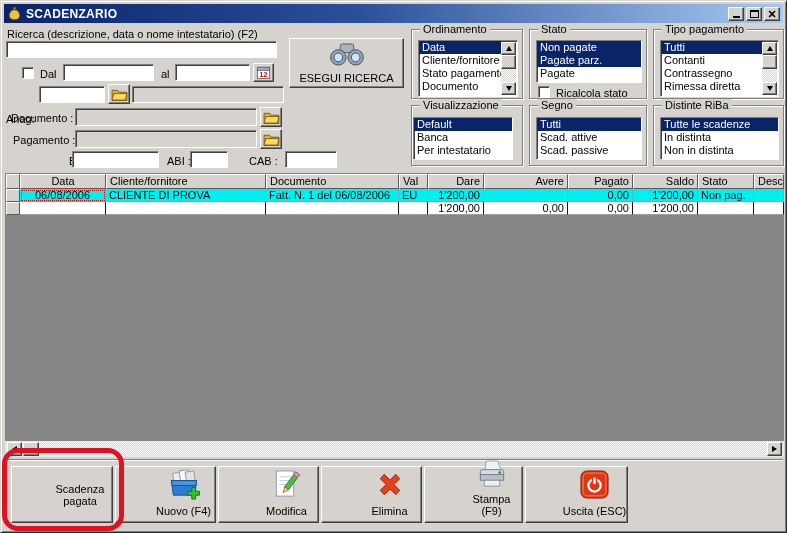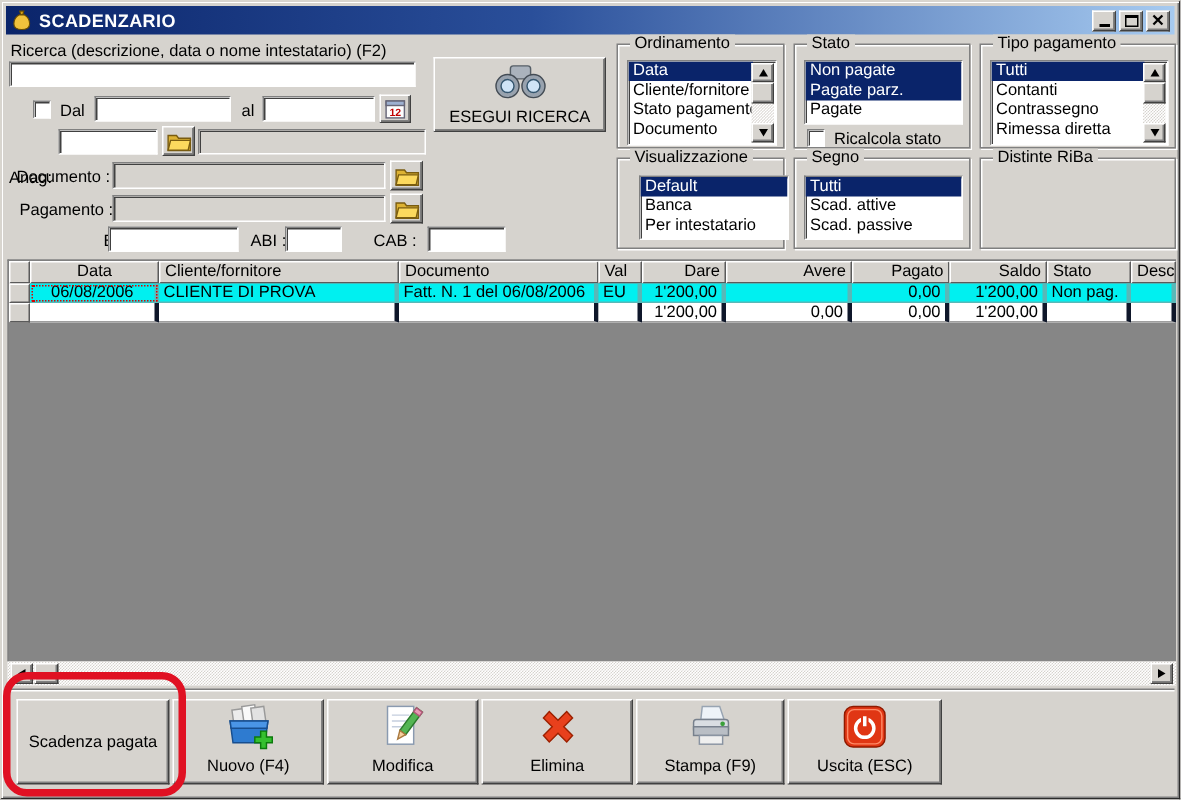--- a/index.html
+++ b/index.html
@@ -65,37 +65,37 @@
 
   
   .grid{ position:absolute; left:4px; top:172px; width:779px; height:268px; background:#868686;
     border-top:1px solid #808080; border-left:1px solid #808080; overflow:hidden; }
   .grow{ display:flex; width:100%; }
   .hrow{ height:15px; }
   .drow{ height:13px; }
   .hcell{ background:#d6d3ce; border:1px solid; border-color:#fff #5a5a5a #5a5a5a #fff;
     padding:0 3px; line-height:12px; overflow:hidden; white-space:nowrap; flex:none; }
   .dcell{ padding:0 3px; line-height:12px; overflow:hidden; white-space:nowrap; flex:none;
-    border-right:3px solid #0f172a; border-bottom:1px solid #9e9e9e; }
+    border-right:1px solid #0f172a; border-bottom:1px solid #9e9e9e; }
   .selcell{ background:#d6d3ce; border:1px solid; border-color:#fff #5a5a5a #5a5a5a #fff; flex:none; }
   .rowhl .dcell{ background:#00f0f0; border-right-color:#59b8b8; border-bottom-color:#59b8b8; }
   .rowwhite .dcell{ background:#fff; }
   .c0{width:86px; text-align:center;} .c1{width:160px;} .c2{width:133px;} .c3{width:29px;}
   .c4{width:56px;} .c5{width:84px;} .c6{width:65px;} .c7{width:65px;} .c8{width:56px;} .c9{flex:1 1 auto;}
   .csel{width:14px;}
   .num{ text-align:right; }
   .focuscell{ outline:1px dotted #e00000; outline-offset:-2px; }
 
   .hscroll{ position:absolute; left:4px; top:440px; width:779px; height:16px; }
 
   
   .panelline{ position:absolute; left:3px; right:3px; top:458px; height:2px;
     border-top:1px solid #808080; border-bottom:1px solid #fff; }
   .toolbtn{ position:absolute; top:465px; height:57px; display:flex; flex-direction:column;
-    align-items:center; justify-content:flex-end; padding-bottom:5px; gap:3px; }
+    align-items:center; justify-content:flex-end; padding-bottom:5px; gap:3px;padding-left:36px; }
   .toolbtn .ticon{ flex:1; display:flex; align-items:center; justify-content:center; }
   .toolbtn.textonly{ justify-content:center; padding-bottom:0; }
 
   .annotation{ position:absolute; left:1px; top:447px; width:122px; height:83px;
     border:5px solid #e01123; border-radius:16px; pointer-events:none; z-index:20; }
 </style>
 </head>
 <body>
 
 <div class="window">
@@ -237,38 +237,43 @@
         <span class="abs raised" style="left:0; top:13px; width:15px; height:14px;"></span>
         <span class="sbtn raised" style="left:0; bottom:0; width:15px; height:13px;">
             <span class="tri-down"></span>
           </span>
       </div>
     </div>
   </div>
 
   <div class="groupbox" style="left:410px; top:104px; width:112px; height:61px;">
     <span class="gtitle">Visualizzazione</span>
-    <div class="listbox" style="left:14px; top:11px; width:100px; height:43px;">
+    <div class="listbox" style="left:1px; top:11px; width:100px; height:43px;">
       <div class="li sel">Default</div>
       <div class="li">Banca</div>
       <div class="li">Per intestatario</div>
     </div>
   </div>
 
   <div class="groupbox" style="left:528px; top:104px; width:118px; height:61px;">
     <span class="gtitle">Segno</span>
     <div class="listbox" style="left:6px; top:11px; width:106px; height:43px;">
       <div class="li sel">Tutti</div>
       <div class="li">Scad. attive</div>
       <div class="li">Scad. passive</div>
     </div>
   </div>
 
   <div class="groupbox" style="left:652px; top:104px; width:131px; height:61px;">
     <span class="gtitle">Distinte RiBa</span>
+    <div class="listbox" style="left:6px; top:11px; width:119px; height:43px;">
+      <div class="li sel">Tutte le scadenze</div>
+      <div class="li">In distinta</div>
+      <div class="li">Non in distinta</div>
+    </div>
   </div>
 
   <div class="grid">
     <div class="grow hrow">
       <div class="selcell csel"></div>
       <div class="hcell c0">Data</div>
       <div class="hcell c1">Cliente/fornitore</div>
       <div class="hcell c2">Documento</div>
       <div class="hcell c3">Val</div>
       <div class="hcell c4 num">Dare</div>

